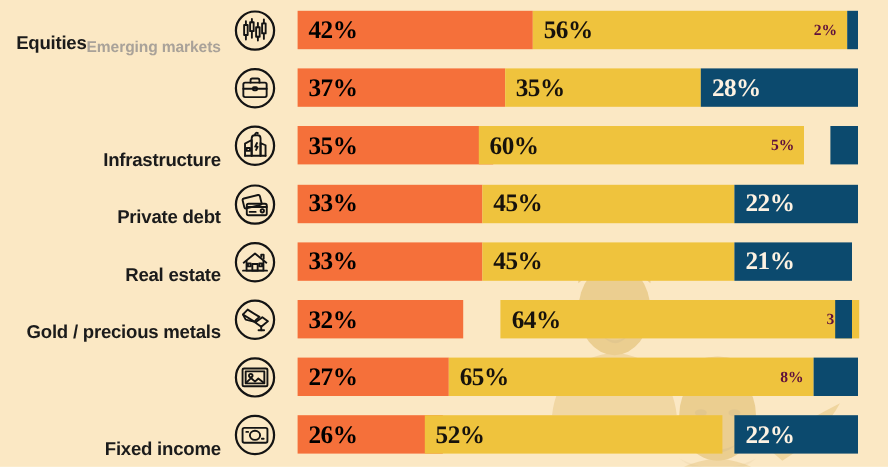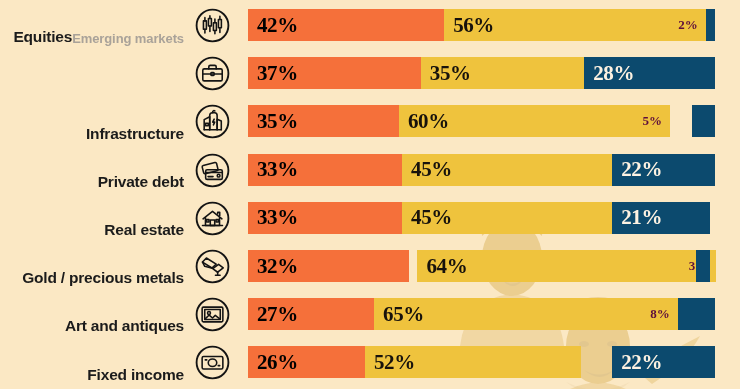--- a/index.html
+++ b/index.html
@@ -237,34 +237,31 @@
           <g fill="none" stroke="#141414" stroke-width="1.7" stroke-linecap="round" stroke-linejoin="round">
             <path d="M13.4 10.8l10.6 6.6-4.6 4.2-10.2-6.4z"></path>
             <path d="M9.2 15.2l2.4 4.6 8.2 2"></path>
             <path d="M20.2 22.4l6.4-4.8 5 3.8-6 4.8z"></path>
             <path d="M25.6 26.2v3.2"></path>
             <path d="M23.2 29.4h5"></path>
           </g>
         </svg>
       </div>
       <div class="track">
-        <div class="seg s1" style="left: 0px; width: 161px;">
+        <div class="seg s1" style="left: 0px; width: 138px;">
           <span class="v v1">32%</span>
         </div>
         <div class="seg s2" style="left: 149.44px; width: 298.88px; margin-left: 20px;">
           <span class="v v2">64%</span>
           <span class="v-small">3%</span>
         </div>
         <div class="seg s3" style="left: 448.32px; width: 14.01px;"></div>
       </div>
     </div>
     <div class="row" style="top: 294.2px;">
-      <div class="labelwrap">
-        <div class="lbl">Art and antiques</div>
-      </div>
       <div class="icon">
         <svg viewBox="0 0 40 40">
           <circle cx="20" cy="20" r="17.2" fill="none" stroke="#141414" stroke-width="2"></circle>
           <g fill="none" stroke="#141414" stroke-width="1.7" stroke-linecap="round" stroke-linejoin="round">
             <rect x="8.8" y="12" width="22.4" height="16" rx="1.4"></rect>
             <rect x="11.6" y="14.6" width="16.8" height="10.8"></rect>
             <circle cx="16.2" cy="18.4" r="1.6"></circle>
             <path d="M11.8 25l4.6-4.4 3.6 3.2 3-2.8 5.2 4"></path>
           </g>
         </svg>
@@ -291,21 +288,21 @@
             <rect x="8.8" y="13.6" width="22.4" height="13.4" rx="1.6"></rect>
             <ellipse cx="20" cy="20.3" rx="4.6" ry="4.1"></ellipse>
             <path d="M12.2 17.2h1.6M26.2 23.4h1.6"></path>
           </g>
         </svg>
       </div>
       <div class="track">
         <div class="seg s1" style="left: 0px; width: 121.42px;">
           <span class="v v1">26%</span>
         </div>
-        <div class="seg s2" style="left: 117px; width: 216px;">
+        <div class="seg s2" style="left: 106px; width: 248px;">
           <span class="v v2">52%</span>
         </div>
         <div class="seg s3" style="left: 364.26px; width: 102.74px;">
           <span class="v v3">22%</span>
         </div>
       </div>
     </div>
   </div>
 
 </body></html>

